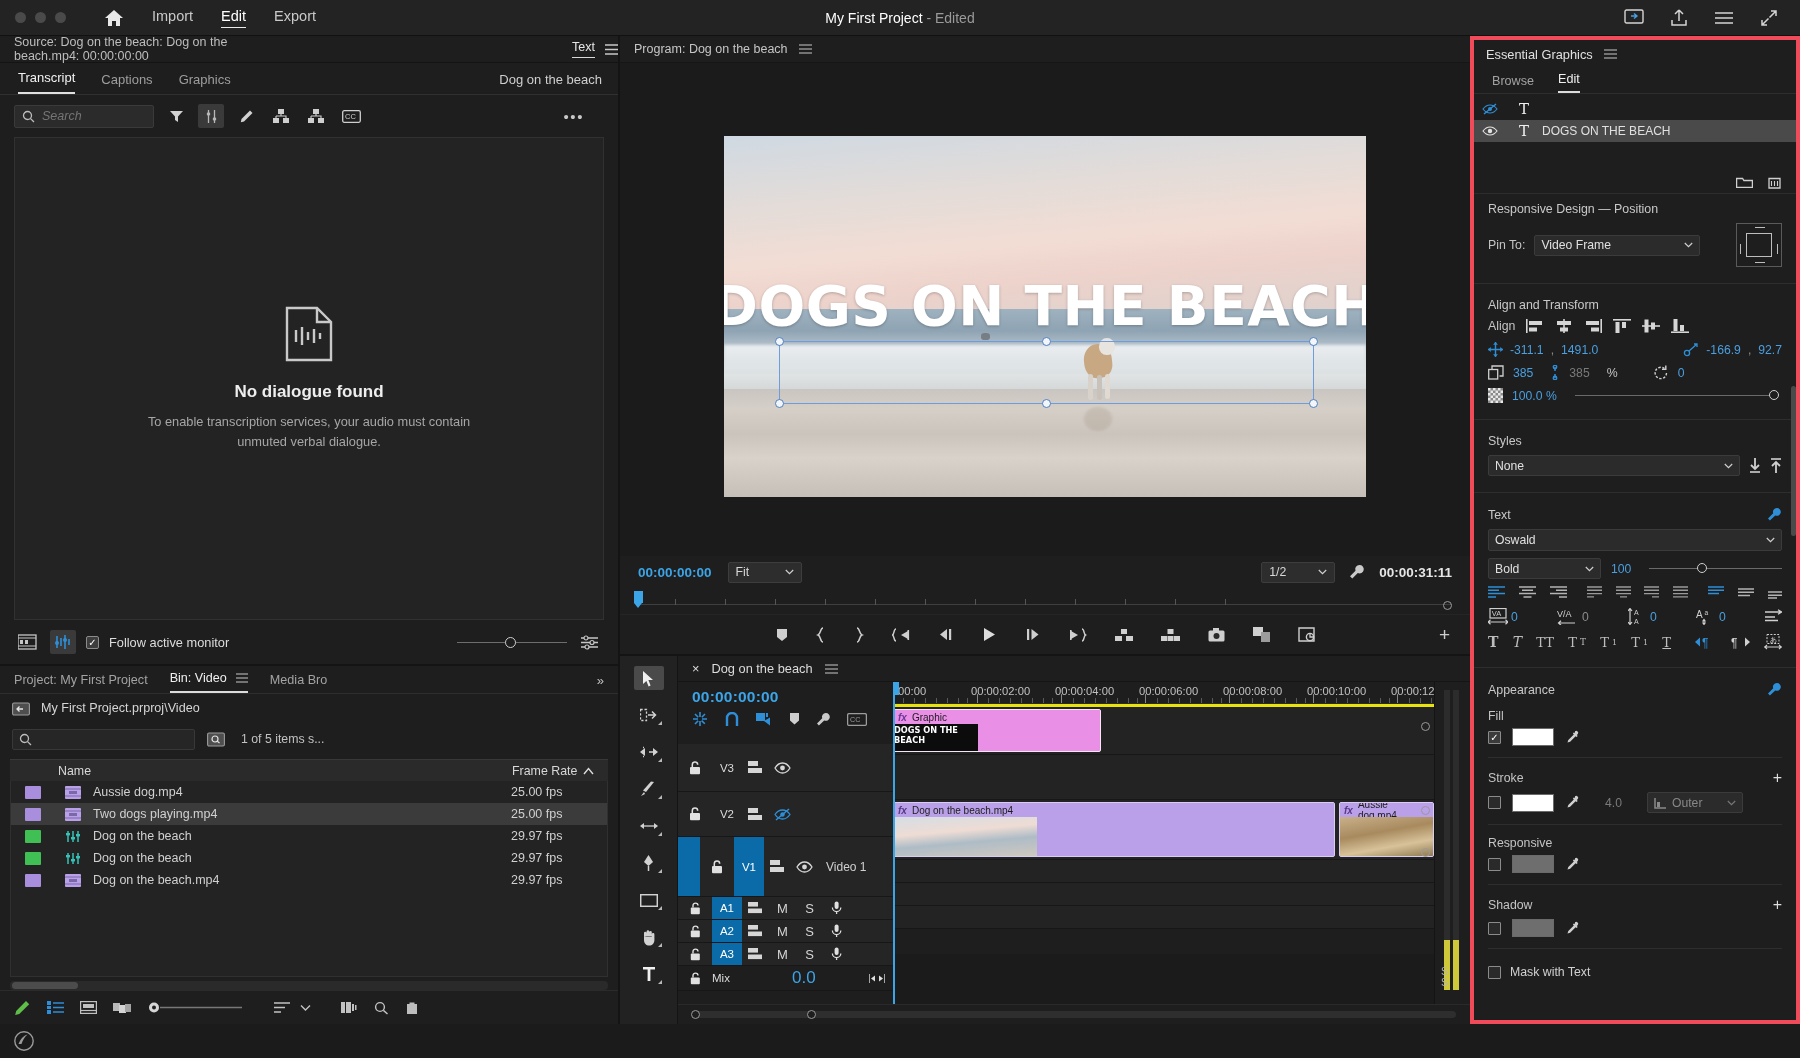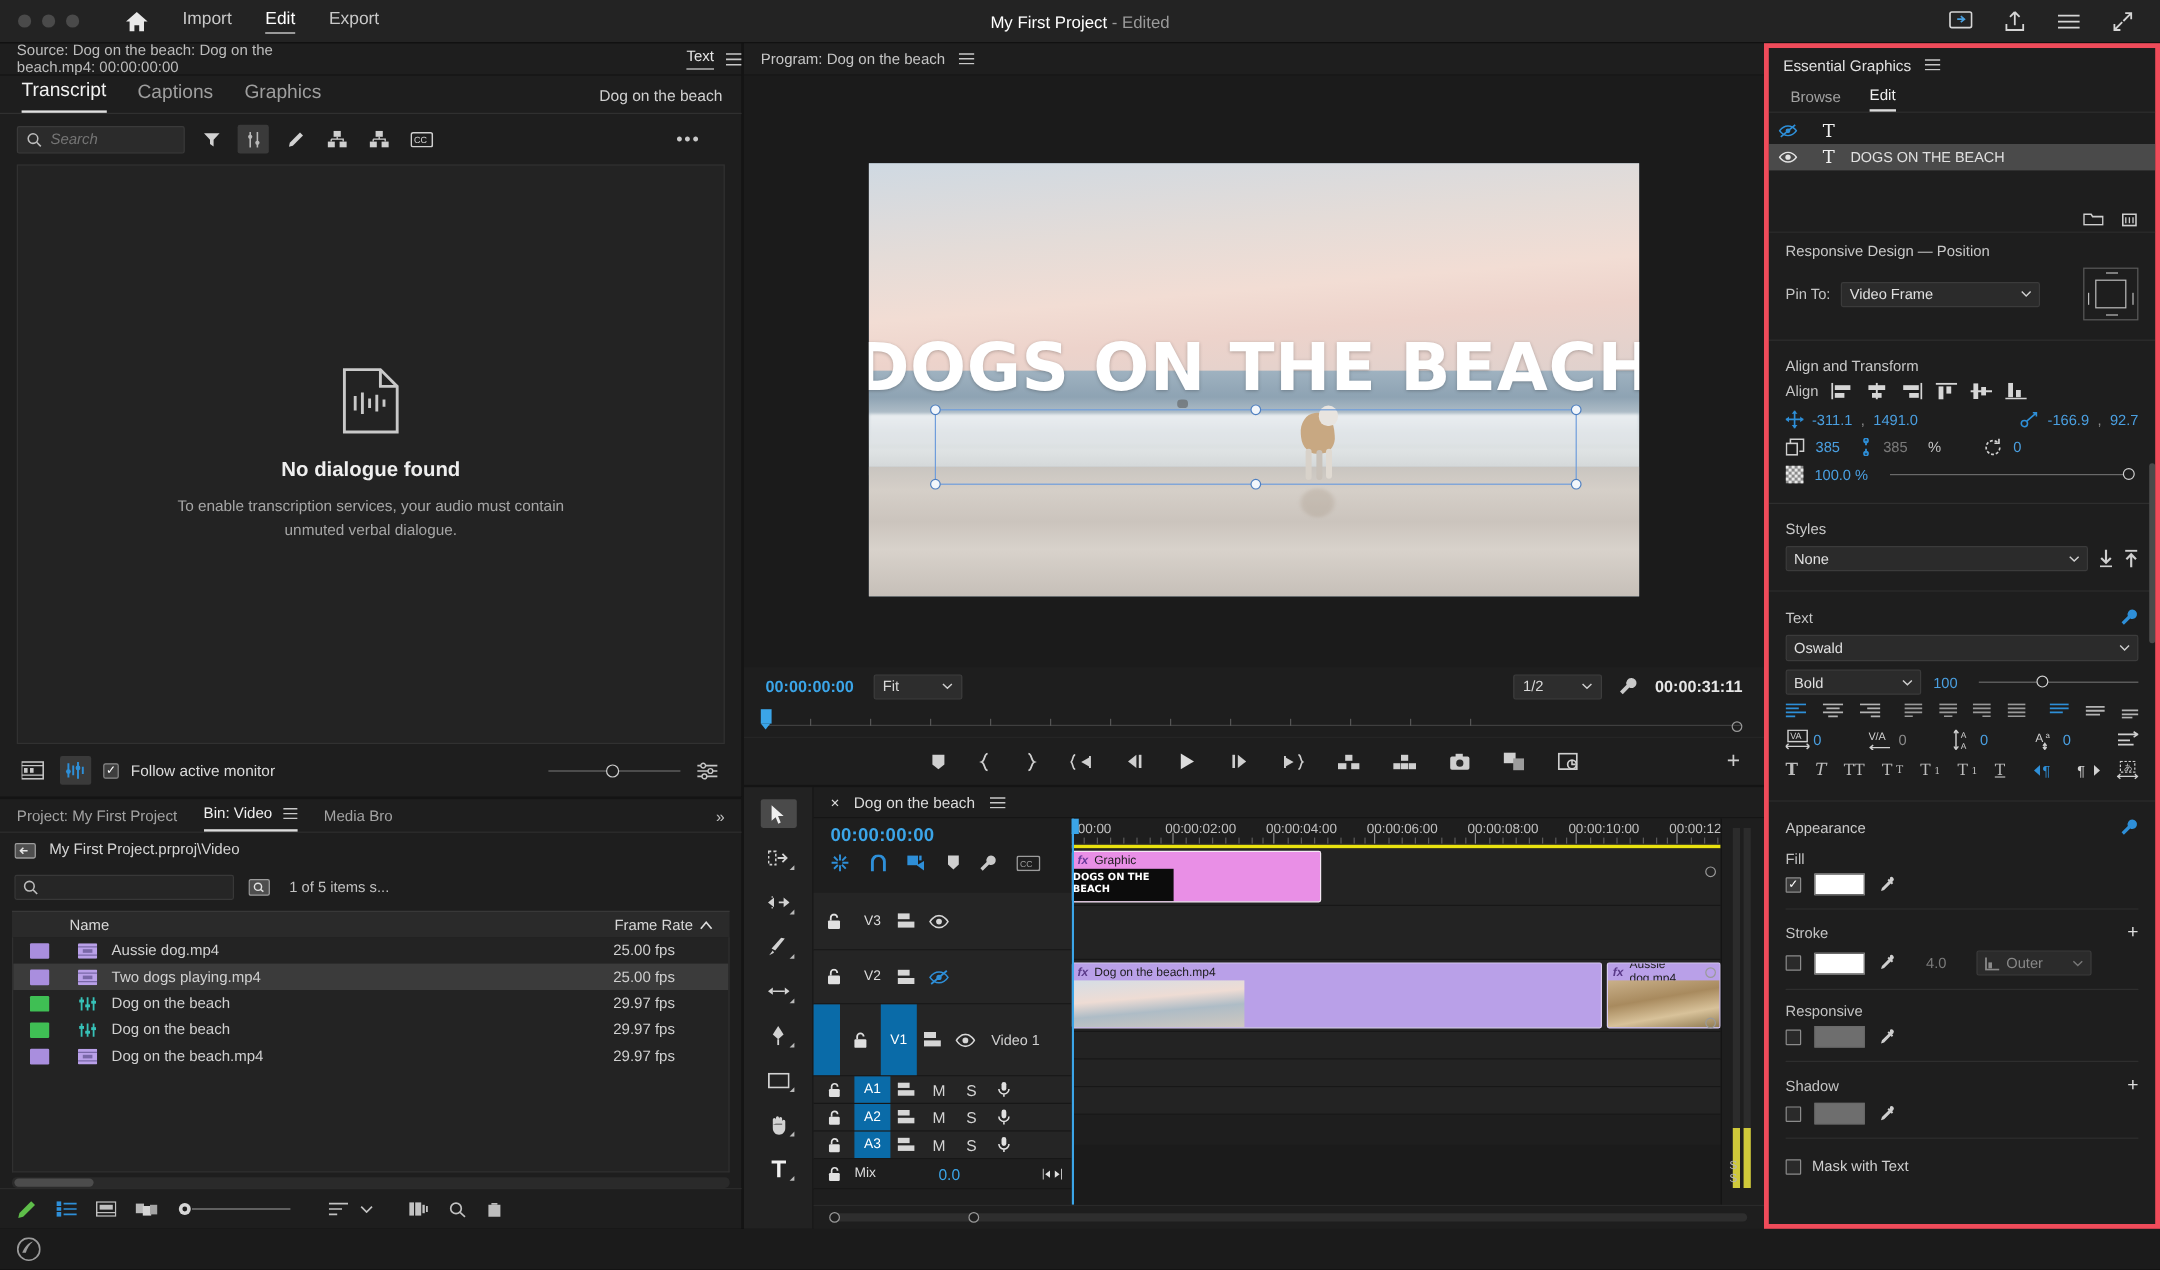--- a/index.html
+++ b/index.html
@@ -3,21 +3,21 @@
 <meta charset="utf-8">
 <style>
   * { box-sizing: border-box; margin:0; padding:0; }
   html,body{
     width:1800px; height:1058px; overflow:hidden;
     background:#1e1e1e;
     font-family:"Liberation Sans", sans-serif;
     color:#d4d4d4; font-size:13px;
     -webkit-font-smoothing:antialiased;
   }
-  .app{position:relative;width:1800px;height:1058px;background:#000000;display:flex;flex-direction:column;}
+  .app{position:relative;width:1800px;height:1058px;background:#8b5cf6;display:flex;flex-direction:column;}
 
   
   .topbar{height:36px;background:#232323;display:flex;align-items:center;flex:none;position:relative;border-bottom:1px solid #111;}
   .wbtns{display:flex;gap:9px;padding-left:15px;}
   .wbtn{width:11px;height:11px;border-radius:50%;background:#4a4a4a;}
   .home-ico{margin-left:38px;display:flex;align-items:center;}
   .topnav{display:flex;align-items:center;gap:28px;margin-left:28px;}
   .topnav a{color:#c9c9c9;font-size:14.5px;text-decoration:none;padding-bottom:3px;}
   .topnav a.on{color:#fff;border-bottom:1.5px solid #e8e8e8;}
   .proj-title{position:absolute;left:0;right:0;text-align:center;font-size:14px;color:#e2e2e2;pointer-events:none;}
@@ -28,21 +28,21 @@
   
   .mainrow{display:flex;flex:1;min-height:0;}
 
   
   .leftcol{width:620px;display:flex;flex-direction:column;flex:none;border-right:2px solid #141414;}
   .src-bar{height:27px;background:#1e1e1e;display:flex;align-items:center;padding-left:14px;font-size:12.5px;color:#bdbdbd;gap:14px;border-bottom:1px solid #141414;}
   .src-bar .sb-tab{margin-left:286px;display:flex;align-items:center;gap:10px;}
   .sb-tab .lbl{color:#e6e6e6;border-bottom:1.5px solid #d8d8d8;padding-bottom:3px;}
   .txtpanel{flex:1;display:flex;flex-direction:column;background:#1e1e1e;min-height:0;}
   .tx-tabs{height:32px;display:flex;align-items:flex-end;gap:26px;padding:0 18px;border-bottom:1px solid #303030;position:relative;}
-  .tx-tabs .t{font-size:16px;color:#9e9e9e;padding-bottom:7px;}
+  .tx-tabs .t{font-size:13px;color:#9e9e9e;padding-bottom:7px;}
   .tx-tabs .t.on{color:#f2f2f2;border-bottom:2px solid #e0e0e0;}
   .tx-right{position:absolute;right:16px;bottom:7px;font-size:13px;color:#cfcfcf;}
   .tx-tools{height:42px;display:flex;align-items:center;gap:9px;padding:0 14px;}
   .searchbox{width:140px;height:23px;background:#2b2b2b;border:1px solid #3a3a3a;border-radius:2px;display:flex;align-items:center;gap:7px;padding:0 7px;}
   .searchbox input{background:transparent;border:0;outline:0;color:#cfcfcf;font-size:12.5px;font-style:italic;font-family:"Liberation Sans",sans-serif;width:100%;}
   .tbtn{width:26px;height:24px;display:flex;align-items:center;justify-content:center;border-radius:2px;}
   .tbtn.act{background:#3a3a3a;}
   .dots{margin-left:auto;letter-spacing:1.6px;color:#c8c8c8;font-size:15px;padding-right:20px;}
   .tx-body{flex:1;margin:0 14px;background:#232323;border:1px solid #313131;display:flex;flex-direction:column;align-items:center;justify-content:center;min-height:0;}
   .tx-body h3{font-size:17px;color:#eee;font-weight:700;margin-top:20px;}
@@ -992,21 +992,21 @@
                   </span>
               </div>
               <div class="trk" style="height:25px;background:#1e1e1e">
                 <span class="lockc">
                     <svg width="11" height="13" viewBox="0 0 11 13">
                       <rect x="0.8" y="5.6" width="9" height="6.6" rx="1" fill="#e0e0e0"></rect>
                       <path d="M3 5.6V3.6a2.5 2.5 0 015 0" fill="none" stroke="#e0e0e0" stroke-width="1.4"></path>
                     </svg>
                   </span>
                 <span class="nm" style="width:36px;text-align:left">Mix</span>
-                <span style="margin-left:34px;color:#3ba5e8;font-size:13px">0.0</span>
+                <span style="margin-left:44px;color:#3ba5e8;font-size:17px">0.0</span>
                 <span style="margin-left:auto;margin-right:8px">
                   <svg width="16" height="11" viewBox="0 0 16 11">
                       <path d="M0 1v9M16 1v9" stroke="#e0e0e0" stroke-width="1.4"></path>
                       <path d="M2 5.5l4-3v6zM14 5.5l-4-3v6z" fill="#e0e0e0"></path>
                     </svg>
                 </span>
               </div>
             </div>
 
             <div class="tl-tracks">

